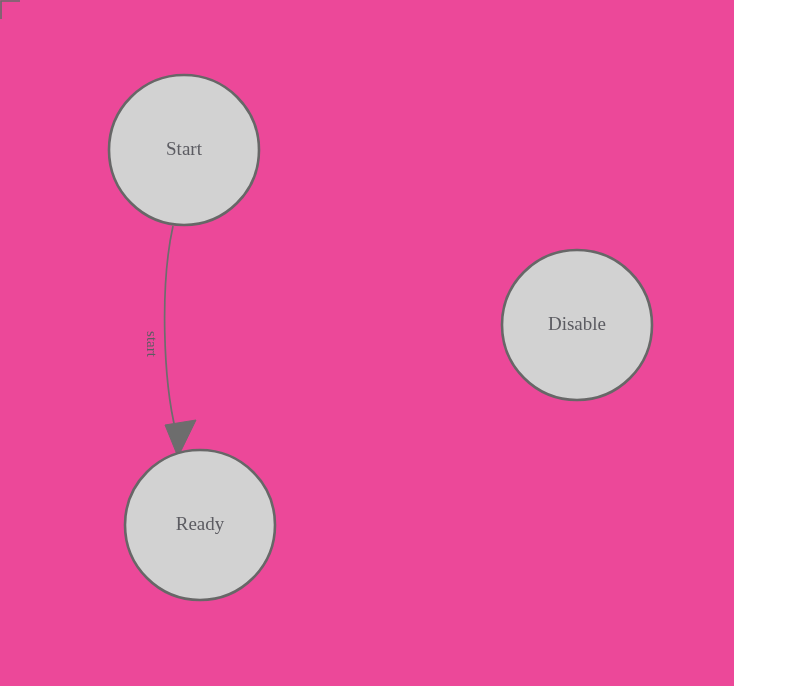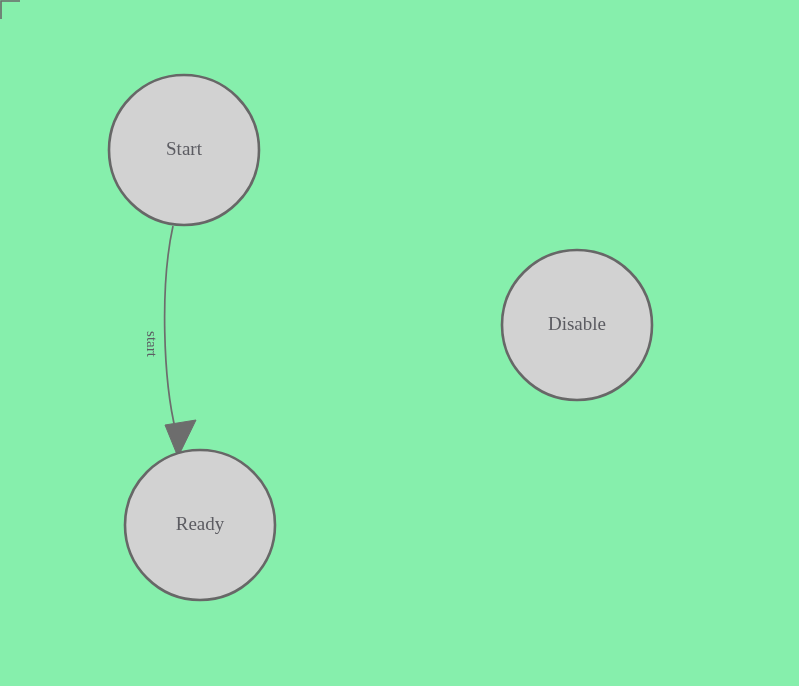--- a/index.html
+++ b/index.html
@@ -5,23 +5,23 @@
   html, body {
     margin: 0;
     padding: 0;
     background: #ffffff;
   }
   body {
     font-family: "Liberation Serif", "DejaVu Serif", serif;
   }
   #canvas {
     position: relative;
-    width: 799px;
+    width: 734px;
     height: 686px;
-    background: #86efac;
+    background: #ec4899;
     overflow: hidden;
   }
   #diagram-svg {
     position: absolute;
     top: 0;
     left: 0;
     width: 799px;
     height: 686px;
     display: block;
   }

